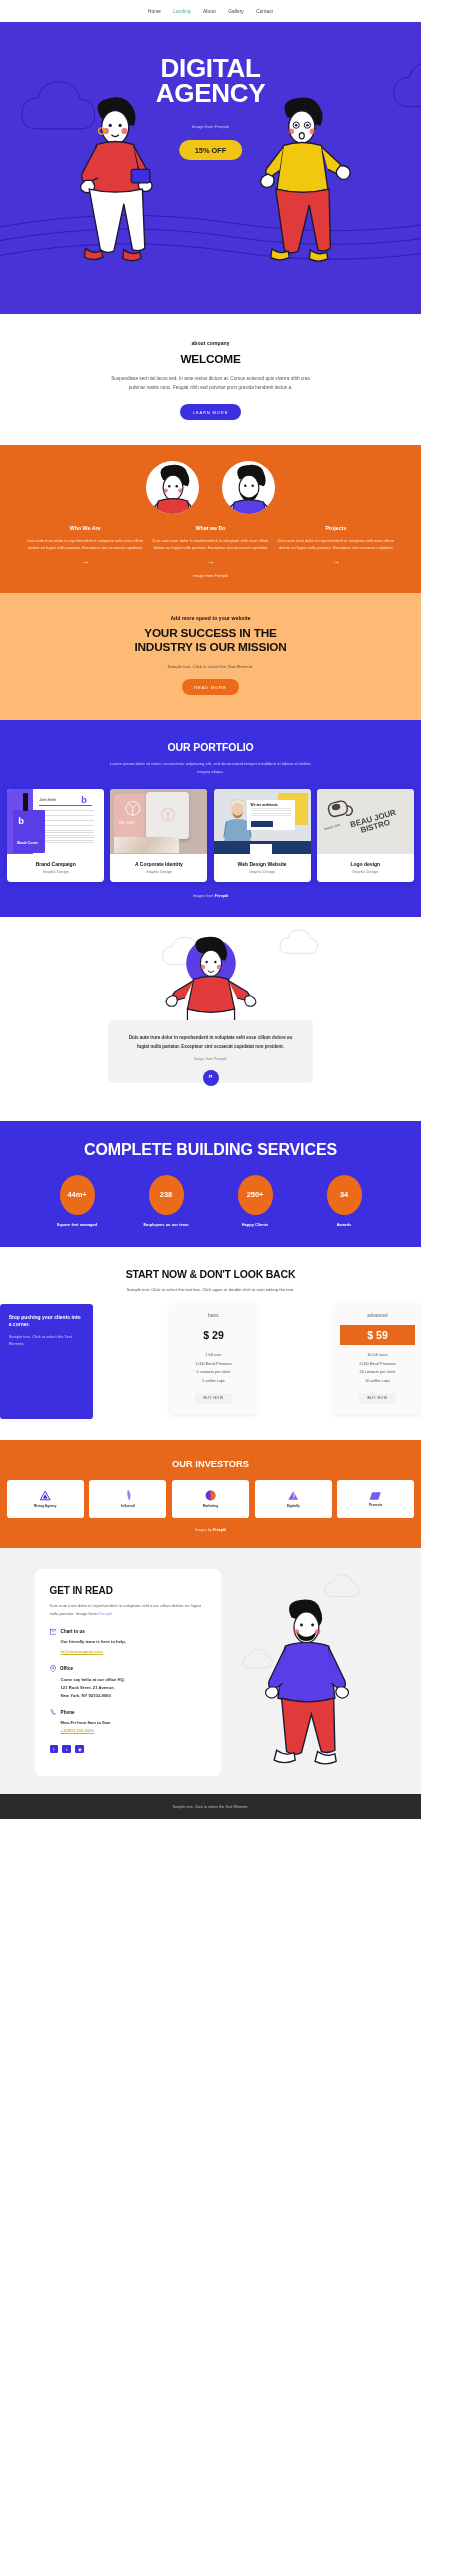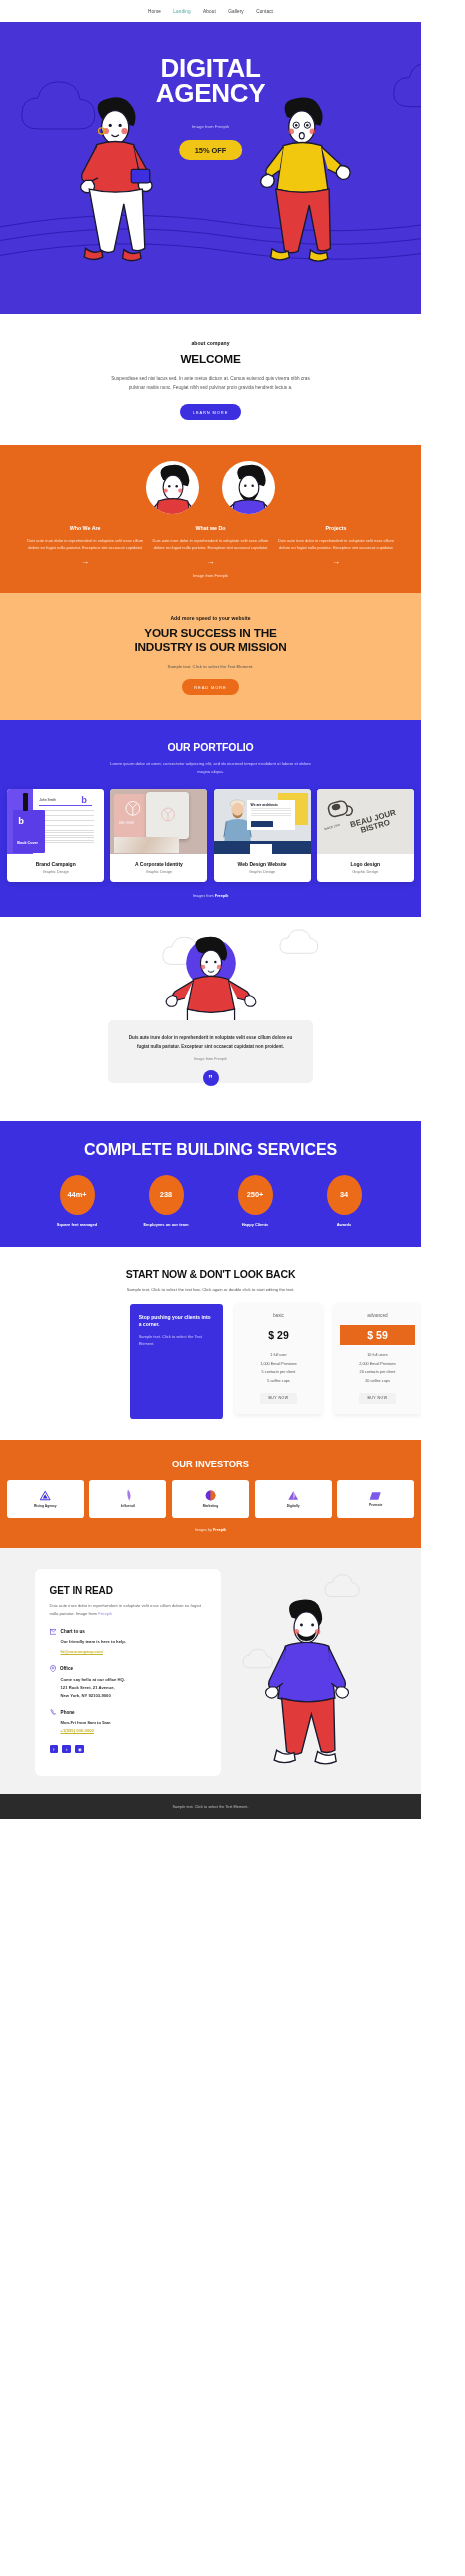--- a/index.html
+++ b/index.html
@@ -79,21 +79,21 @@
   .srow{display:flex;justify-content:center;gap:27px;}
   .sitem{width:62px;text-align:center;}
   .sbubble{width:35px;height:40px;border-radius:50%;background:#ec6b19;color:#fff;
     display:flex;align-items:center;justify-content:center;font-size:7.4px;font-weight:bold;margin:0 auto 7.4px;}
   .sitem .slbl{color:#fff;font-size:4px;font-weight:bold;line-height:1.6;}
 
   
   .pricing{background:#fff;padding:21px 0 21px;text-align:center;}
   .pricing h2{font-size:10.5px;font-weight:bold;color:#111;letter-spacing:-0.2px;}
   .pricing .sub{font-size:4.2px;color:#555;margin:6.8px 0 12.4px;}
-  .prow{display:flex;justify-content:flex-end;gap:12px;align-items:flex-start;}
+  .prow{display:flex;justify-content:space-between;gap:1px;align-items:flex-start;}
   .promo{width:93px;background:#3b2fe0;border-radius:3.1px;padding:10px 8.7px;text-align:left;min-height:115px;}
   .promo h4{color:#fff;font-size:5px;font-weight:bold;line-height:1.4;margin-bottom:5.6px;}
   .promo p{color:#cfc7f5;font-size:4px;line-height:1.7;}
   .plan{width:87px;background:#fafafa;border-radius:3.1px;padding:8.7px 6.2px 10px;
     box-shadow:0 1.2px 5px rgba(0,0,0,.07);}
   .plan .pname{font-size:4.7px;color:#666;margin-bottom:6.8px;}
   .plan .price{font-size:10.5px;font-weight:bold;color:#111;padding:4.3px 0;}
   .plan.hl .price{background:#e8681b;color:#fff;}
   .feat{font-size:3.8px;color:#555;line-height:2.3;margin-top:5.6px;}
   .buy{margin-top:6.8px;background:#f2f2f2;border:none;border-radius:1.9px;font-size:3.5px;

